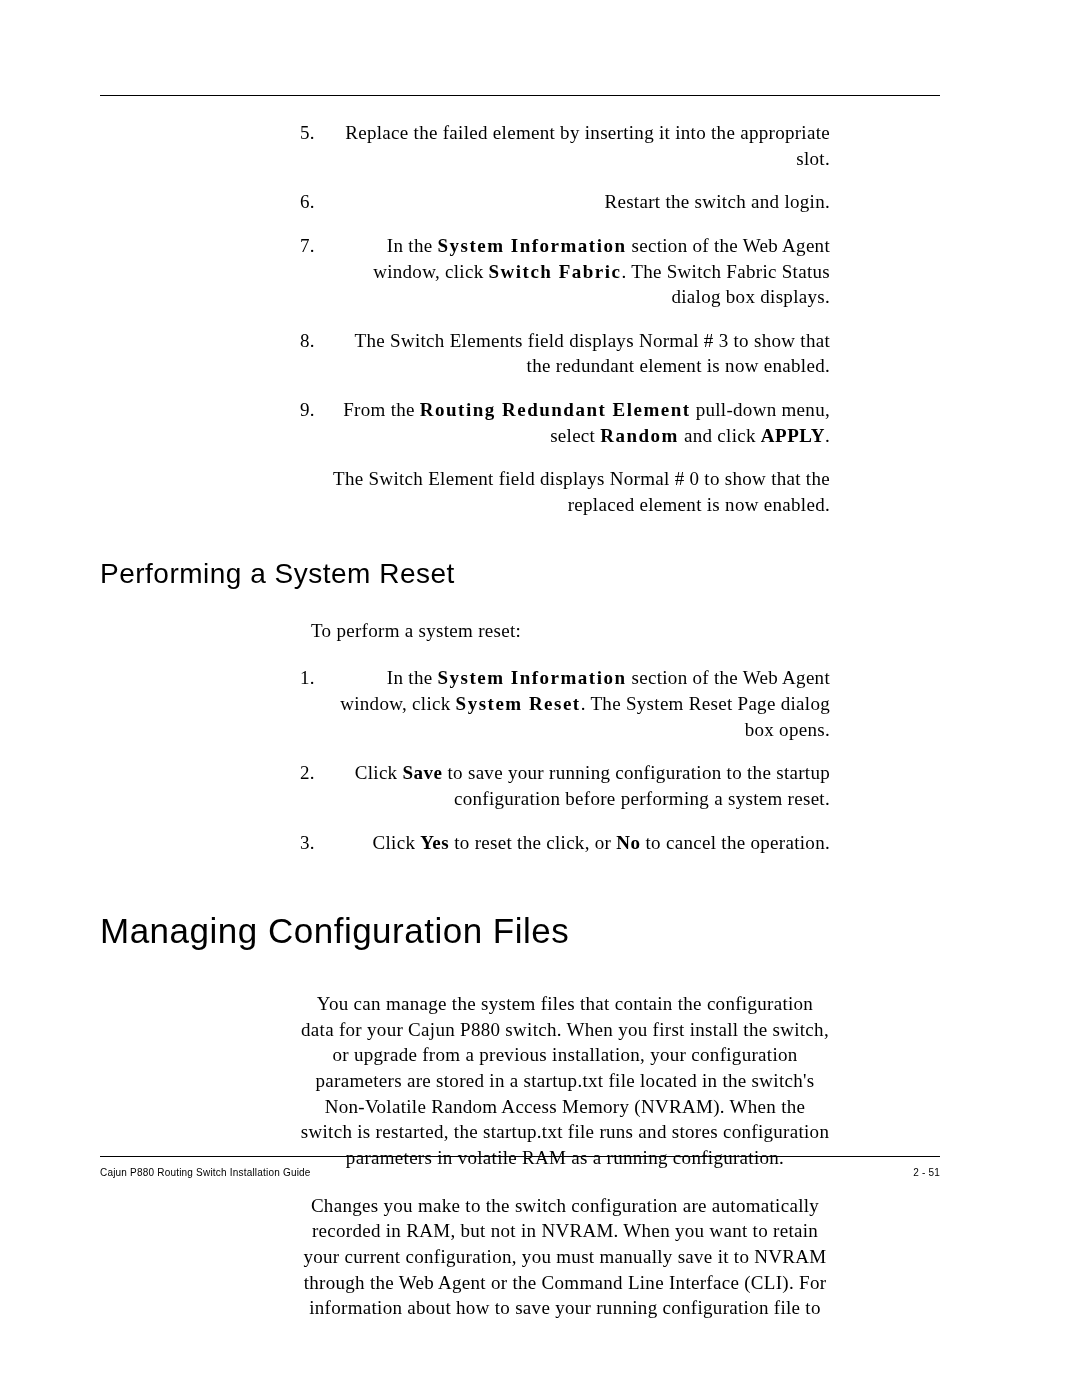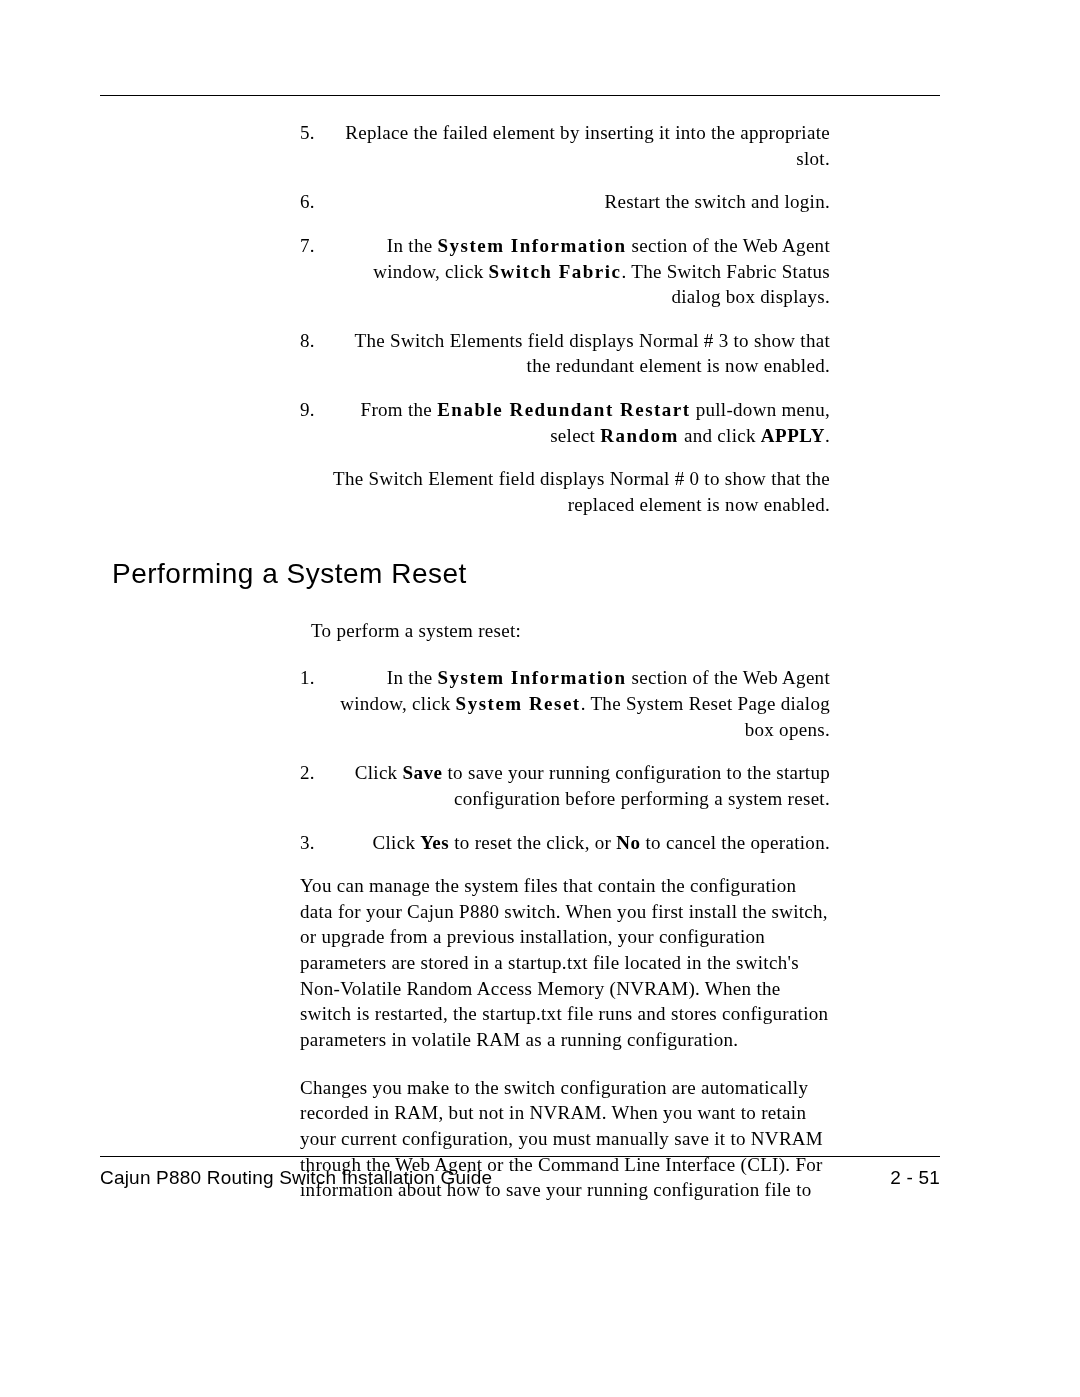--- a/index.html
+++ b/index.html
@@ -45,55 +45,56 @@
   }
   .li .marker {
     position: absolute;
     left: 0;
     top: 0;
   }
   .li .para { margin: 0; text-align: right; }
   .li .para + .para { margin-top: 18px; }
 
   .section-h2 {
-    margin: 40px 0 28px 12px;
+    margin: 40px 0 28px 0;
     font-family: "Helvetica Neue", Arial, sans-serif;
     font-weight: 400;
     font-size: 28px;
     letter-spacing: 0.5px;
   }
   .section-intro {
     margin: 0 0 22px 11px;
   }
 
   .section-h1 {
     margin: 56px 0 40px 0;
     font-family: "Helvetica Neue", Arial, sans-serif;
     font-weight: 400;
     font-size: 35px;
     letter-spacing: 0.5px;
   }
   .body-para {
     margin: 0 0 22px 0;
+    text-align: center;
   }
 
   .footer {
     position: absolute;
     left: 100px;
     top: 1156px;
     width: 840px;
   }
   .footer .rule {
     margin-bottom: 10px;
   }
   .footer-row {
     display: flex;
     justify-content: space-between;
     font-family: "Helvetica Neue", Arial, sans-serif;
-    font-size: 19px;
+    font-size: 10px;
     letter-spacing: 0.2px;
   }
 
   .b { font-weight: 700; letter-spacing: 1.5px; }
   .b-tight { font-weight: 700; letter-spacing: 0.5px; }
 
   .run { display: inline; }
 </style>
 </head>
 <body>
@@ -114,21 +115,21 @@
         <li class="li">
           <span class="marker">7.</span>
           <p class="para"><span class="run">In the </span><span class="run b">System Information</span><span class="run"> section of the Web Agent window, click </span><span class="run b">Switch Fabric</span><span class="run">. The Switch Fabric Status dialog box displays.</span></p>
         </li>
         <li class="li">
           <span class="marker">8.</span>
           <p class="para"><span class="run">The Switch Elements field displays Normal # 3 to show that the redundant element is now enabled.</span></p>
         </li>
         <li class="li">
           <span class="marker">9.</span>
-          <p class="para"><span class="run">From the </span><span class="run b">Enable Redundant Restart</span><span class="run"> pull-down menu, select </span><span class="run b">Random</span><span class="run"> and click </span><span class="run b-tight">APPLY</span><span class="run">.</span></p>
+          <p class="para"><span class="run">From the </span><span class="run b">Routing Redundant Element</span><span class="run"> pull-down menu, select </span><span class="run b">Random</span><span class="run"> and click </span><span class="run b-tight">APPLY</span><span class="run">.</span></p>
           <p class="para"><span class="run">The Switch Element field displays Normal # 0 to show that the replaced element is now enabled.</span></p>
         </li>
       </ul>
   </div>
 
   <h2 class="section-h2">Performing a System Reset</h2>
 
   <div class="content-col">
     <p class="section-intro">To perform a system reset:</p>
     <ul class="ol" id="list-reset">
@@ -140,20 +141,21 @@
           <span class="marker">2.</span>
           <p class="para"><span class="run">Click </span><span class="run b-tight">Save</span><span class="run"> to save your running configuration to the startup configuration before performing a system reset.</span></p>
         </li>
         <li class="li">
           <span class="marker">3.</span>
           <p class="para"><span class="run">Click </span><span class="run b-tight">Yes</span><span class="run"> to reset the click, or </span><span class="run b-tight">No</span><span class="run"> to cancel the operation.</span></p>
         </li>
       </ul>
   </div>
 
+  <h1 class="section-h1">Managing Configuration Files</h1>
 
   <div class="content-col">
     <p class="body-para">You can manage the system files that contain the configuration data for your Cajun P880 switch. When you first install the switch, or upgrade from a previous installation, your configuration parameters are stored in a startup.txt file located in the switch's Non-Volatile Random Access Memory (NVRAM). When the switch is restarted, the startup.txt file runs and stores configuration parameters in volatile RAM as a running configuration.</p>
     <p class="body-para">Changes you make to the switch configuration are automatically recorded in RAM, but not in NVRAM. When you want to retain your current configuration, you must manually save it to NVRAM through the Web Agent or the Command Line Interface (CLI). For information about how to save your running configuration file to</p>
   </div>
 </div>
 
 <div class="footer">
   <hr class="rule">
   <div class="footer-row">

